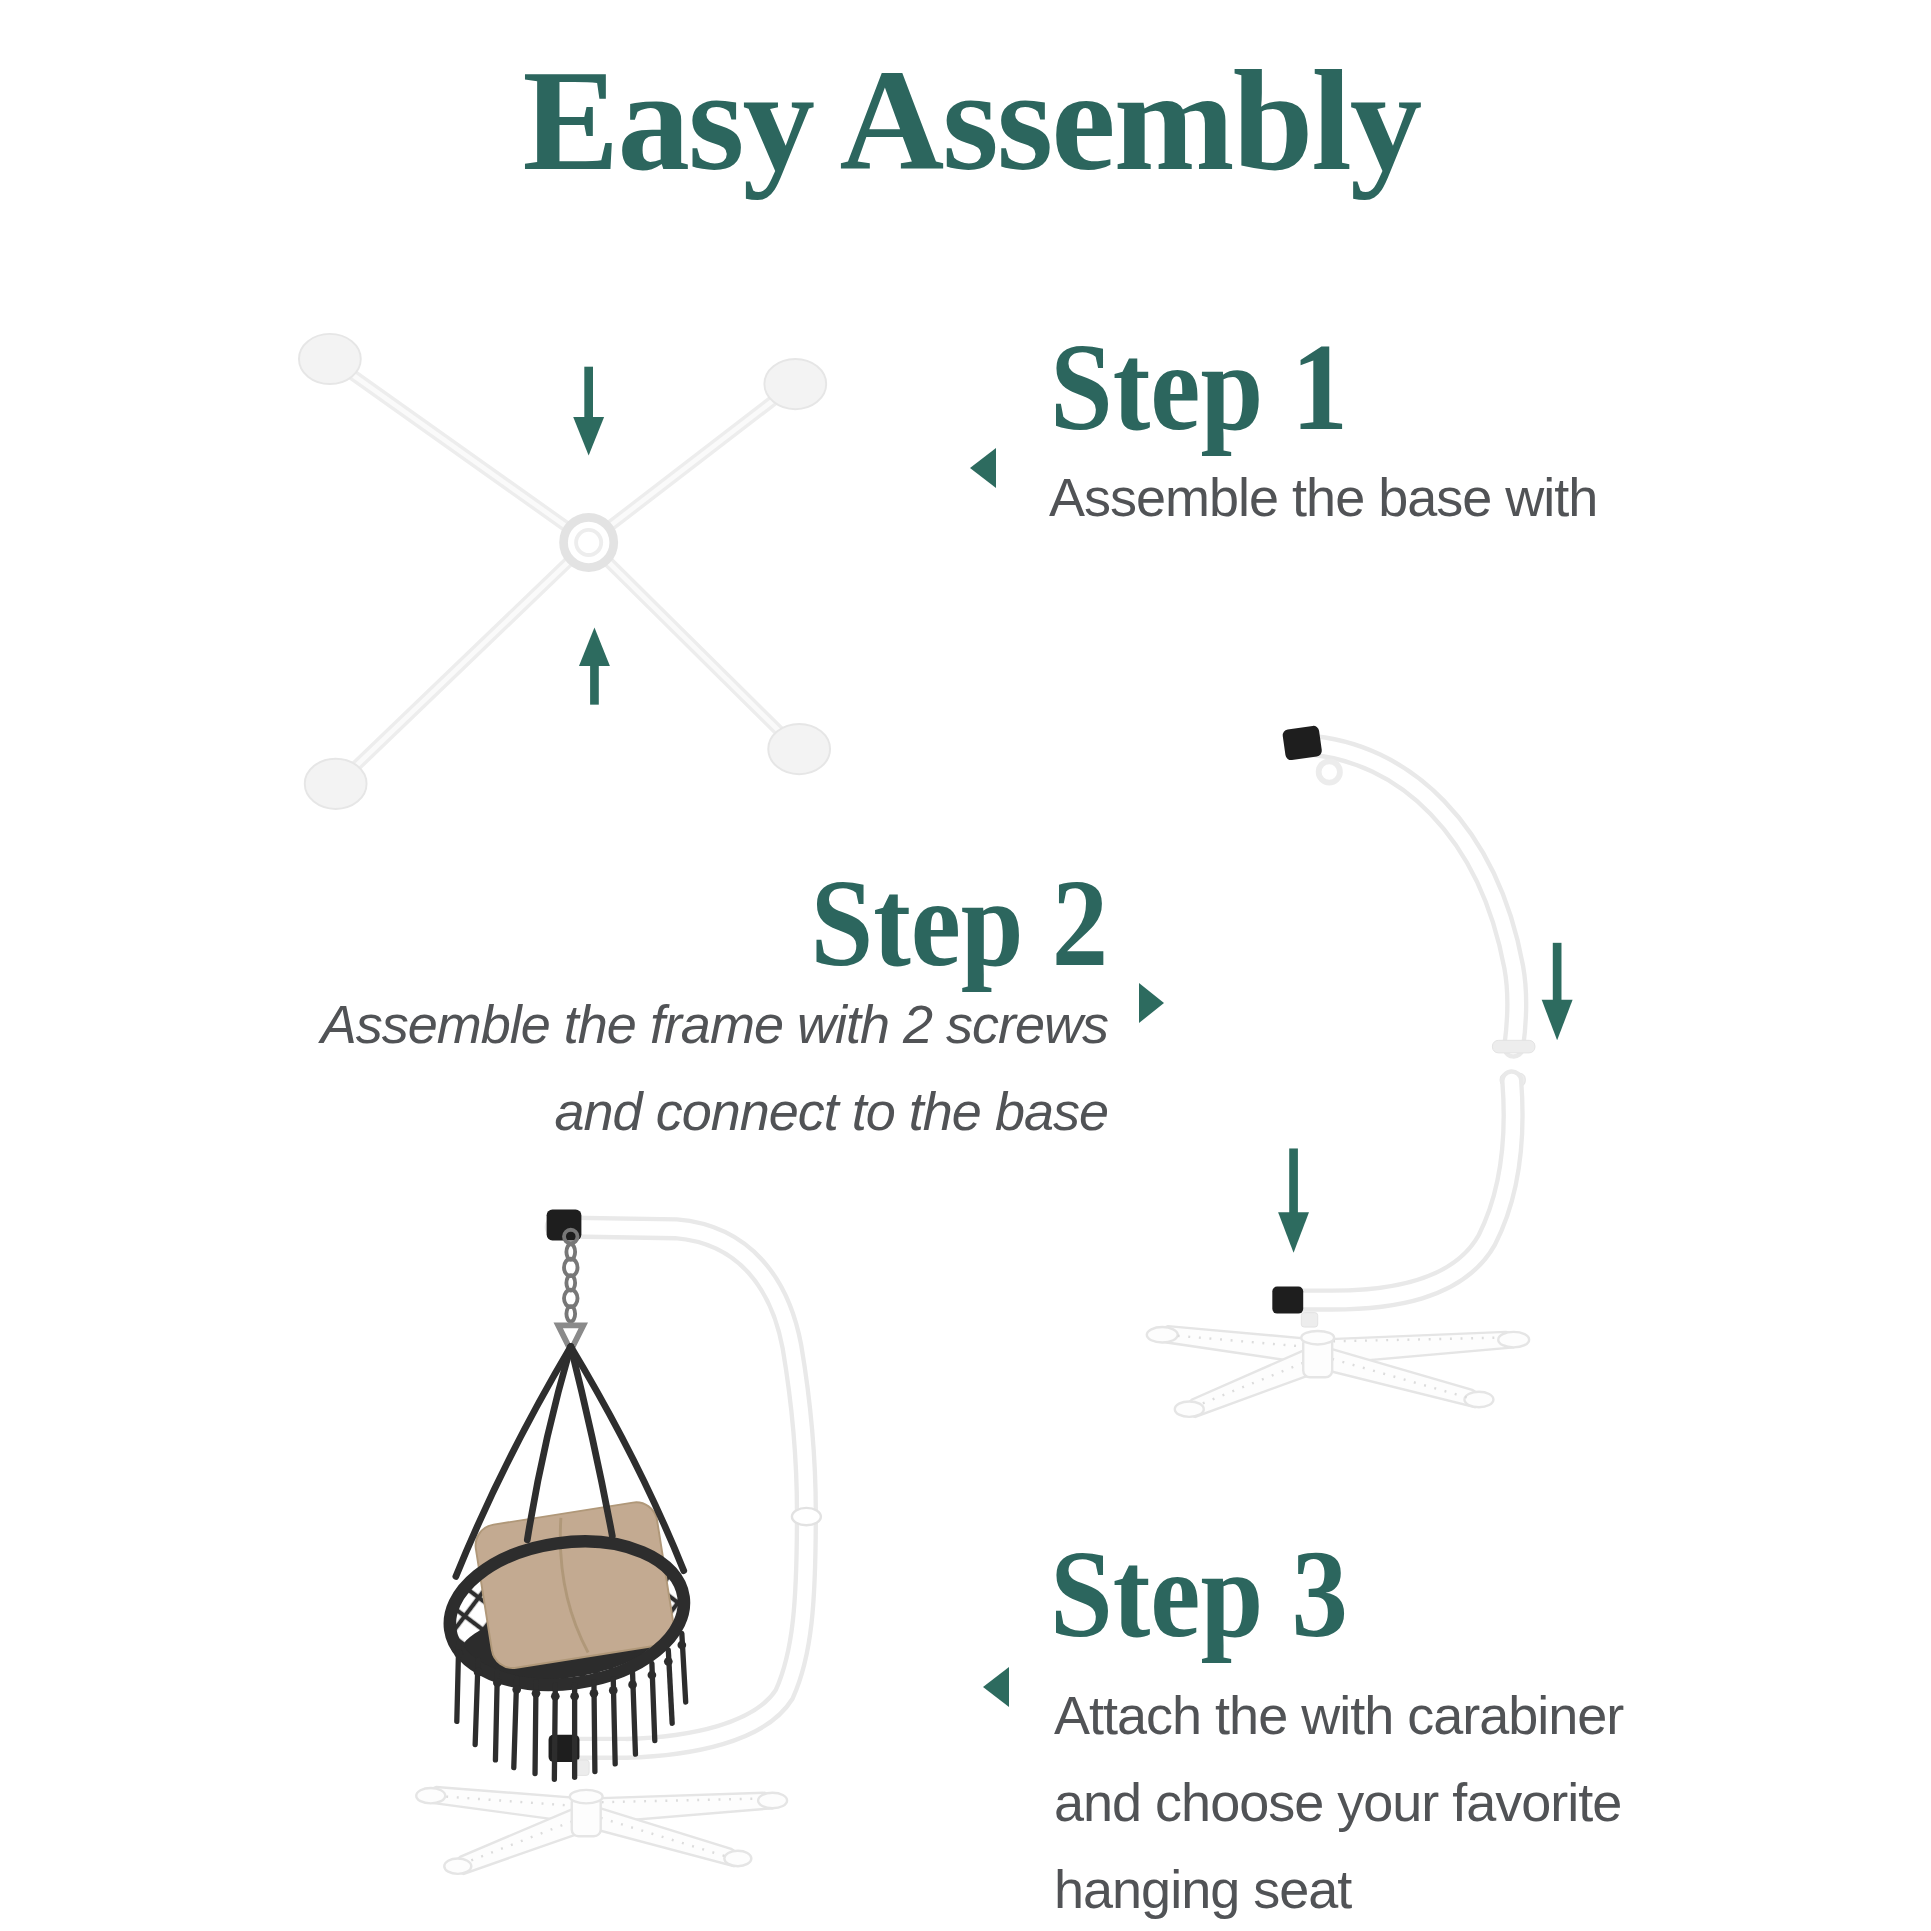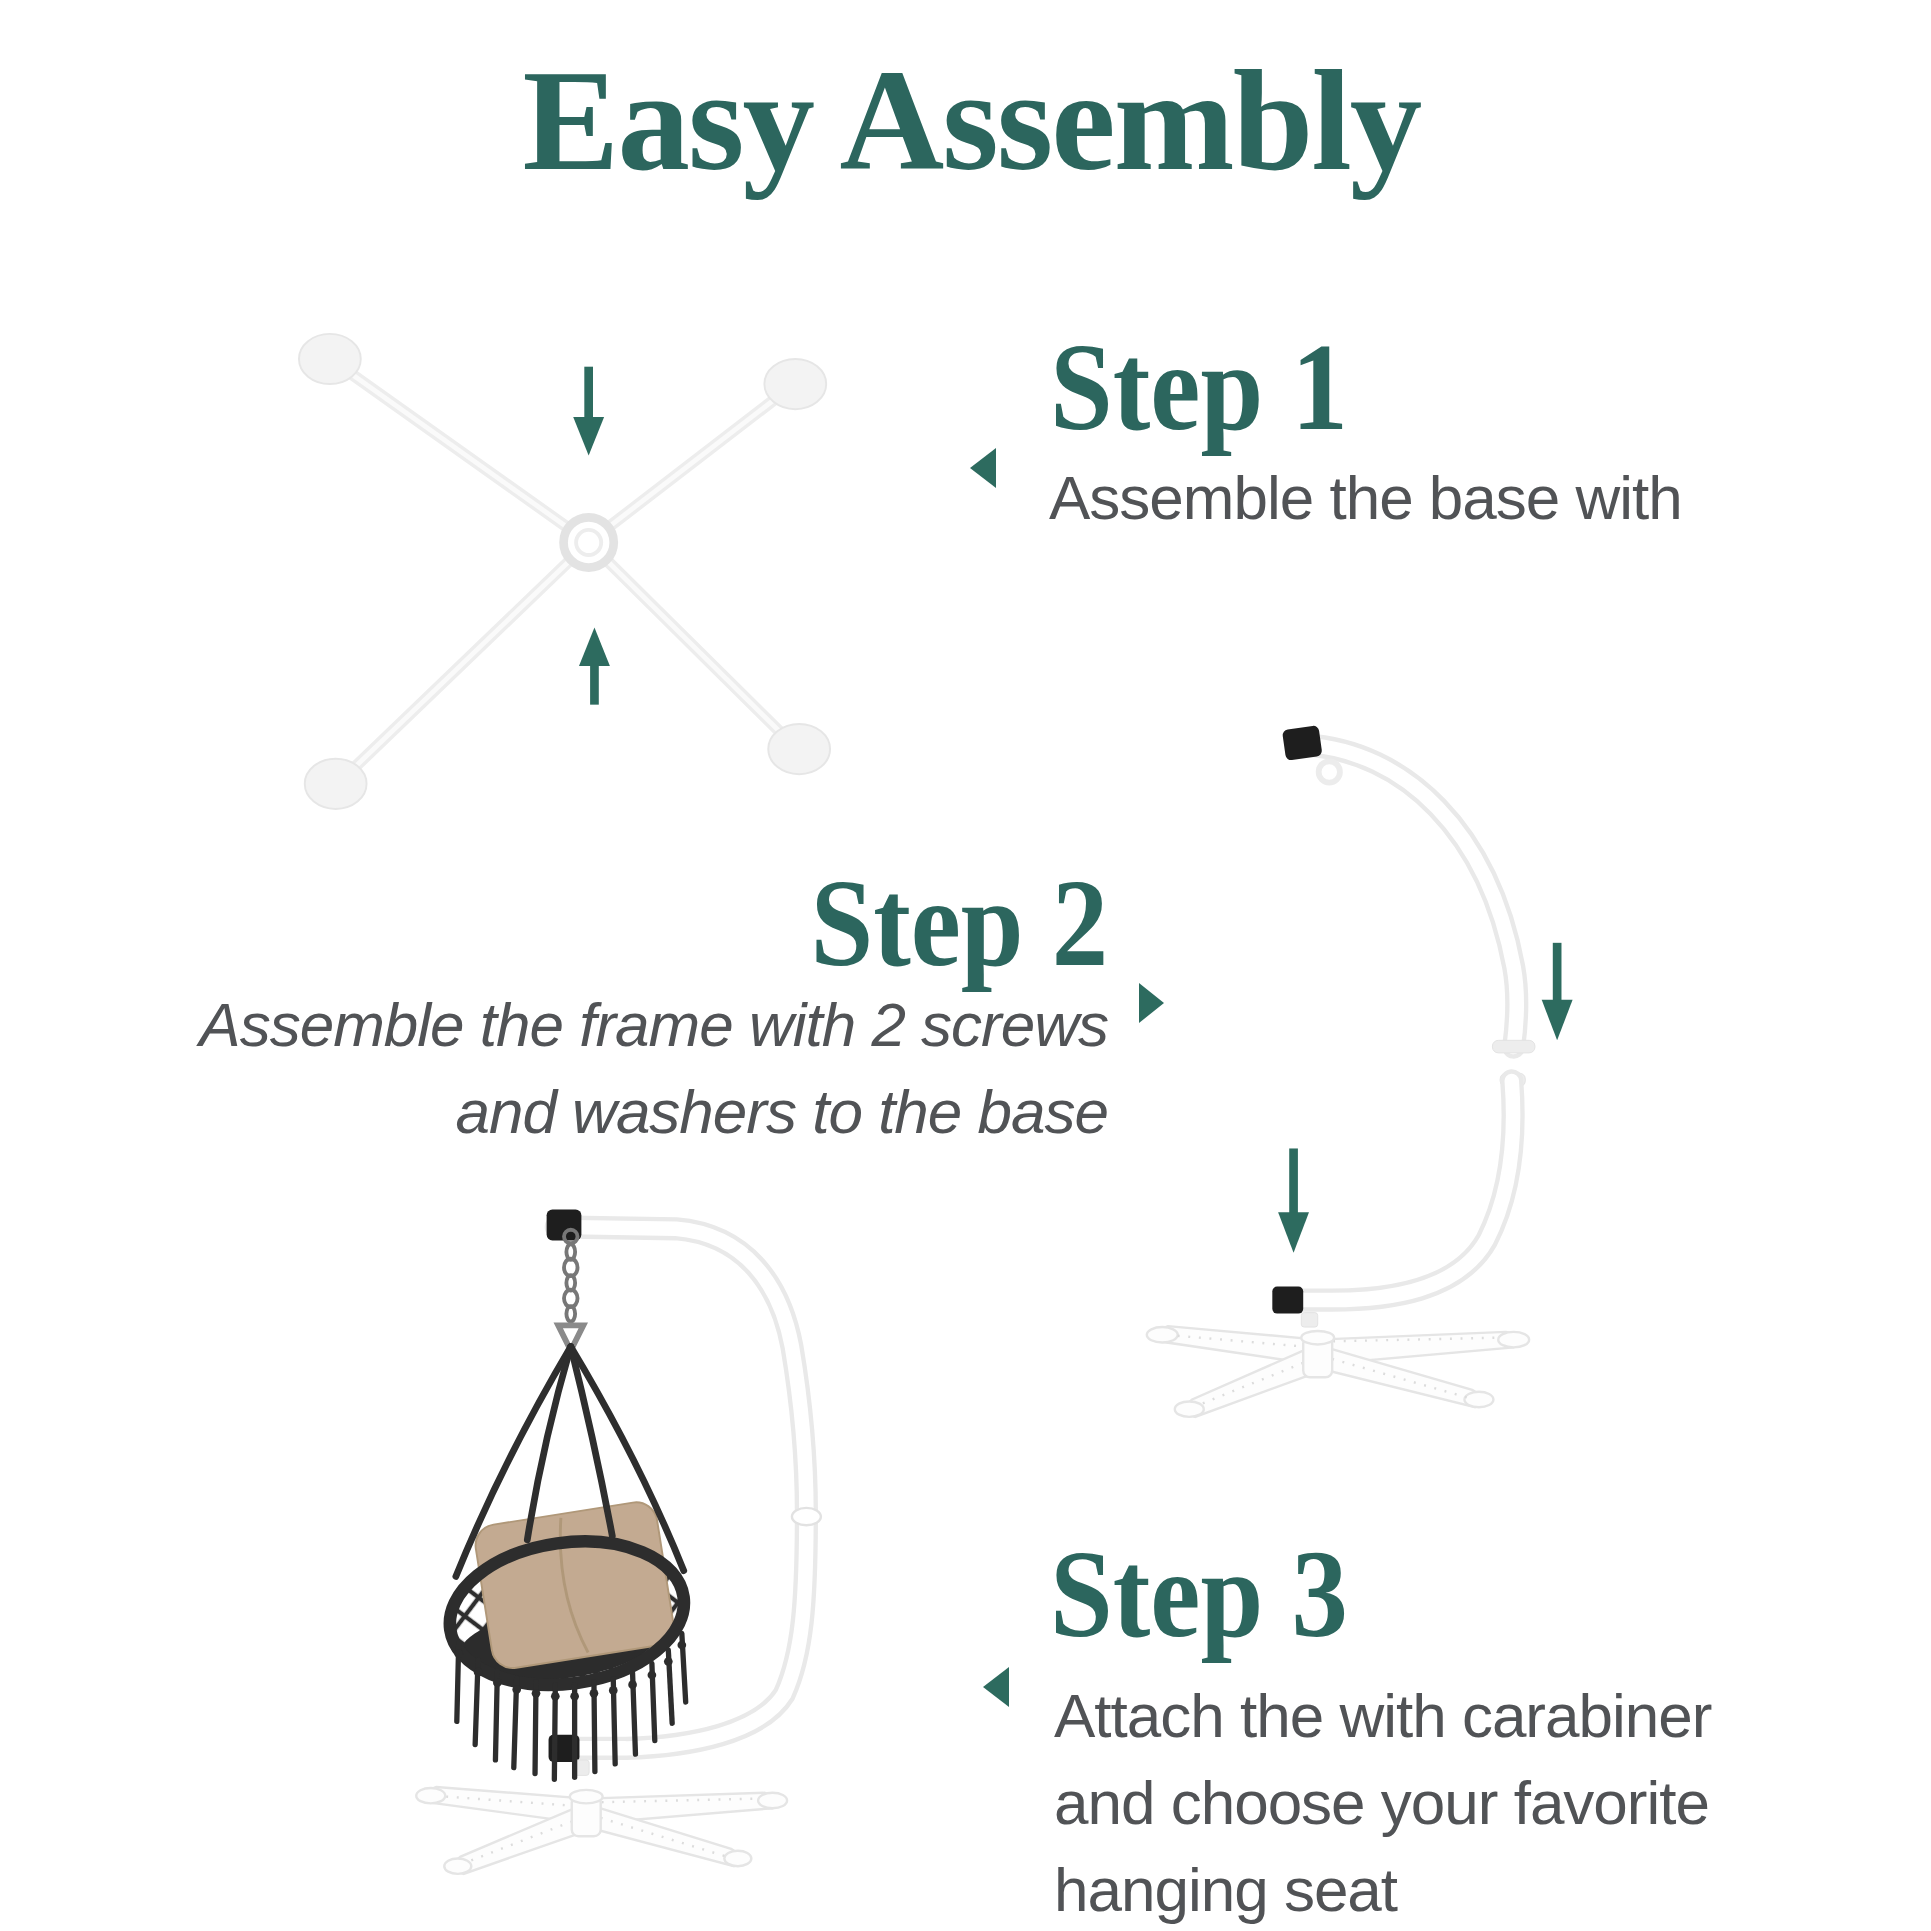--- a/index.html
+++ b/index.html
@@ -2,21 +2,21 @@
 <html style="--teal: #2c665e; --arrow: #2d6b5f; --body: #515356;"><head>
 <meta charset="utf-8">
 <style>
   html,body{margin:0;padding:0;background:#fff;}
   .canvas{position:relative;width:1931px;height:1931px;background:#ffffff;overflow:hidden;
           font-family:"Liberation Sans", sans-serif;padding-left:12px;}
   .serif-title{font-family:"Liberation Serif", serif;font-weight:bold;color:var(--teal,#2c665e);
                margin:0;line-height:1;white-space:nowrap;}
   .main-title{position:absolute;left:0;right:0;top:48px;text-align:center;font-size:145px;letter-spacing:-1.9px;}
   .step-title{position:absolute;font-size:124px;transform:scaleX(0.91);}
-  .body-text{position:absolute;color:var(--body,#515356);font-size:62px;line-height:87px;
+  .body-text{position:absolute;color:var(--body,#515356);font-size:54px;line-height:87px;
              letter-spacing:-1px;white-space:nowrap;}
   .tri{position:absolute;width:0;height:0;border-top:20px solid transparent;border-bottom:20px solid transparent;}
   .tri-left{border-right:26px solid var(--arrow,#2d6b5f);}
   .tri-right{border-left:25px solid var(--arrow,#2d6b5f);}
   .illus{position:absolute;}
   .arrow-line{stroke:var(--arrow,#2d6b5f);stroke-width:9;stroke-linecap:butt;}
   .arrow-head{fill:var(--arrow,#2d6b5f);}
   .tube-out{fill:none;stroke:#e9e9e9;stroke-width:24;stroke-linecap:round;}
   .tube-in{fill:none;stroke:#ffffff;stroke-width:15;stroke-linecap:round;}
   .flat{fill:#fdfdfd;stroke:#e5e5e5;stroke-width:2.5;}
@@ -66,21 +66,21 @@
     <g>
       <line class="arrow-line" x1="336" y1="450" x2="336" y2="406"></line>
       <polygon class="arrow-head" points="320,410 352,410 336,370"></polygon>
     </g>
   </svg>
 
   <h2 class="serif-title step-title" style="right:835px;top:862px;transform-origin:right top;">Step 2</h2>
   <div class="tri tri-right" style="left:1139px;top:983px;"></div>
   <div class="body-text" style="right:835px;top:981px;text-align:right;font-style:italic;">
     <div>Assemble the frame with 2 screws</div>
-    <div>and washers to the base</div>
+    <div>and connect to the base</div>
   </div>
 
   <svg class="illus" style="left:1139px;top:714px;" width="676" height="811" viewBox="0 0 700 840">
     <g>
       <path class="tube-out" d="M 172 32 C 275 38 362 122 388 262 C 394 295 390 330 388 345"></path>
       <path class="tube-in" d="M 172 32 C 275 38 362 122 388 262 C 394 295 390 330 388 345"></path>
       <circle cx="197" cy="60" r="11" fill="none" stroke="#ececec" stroke-width="6"></circle>
       <rect class="cap" x="150" y="14" width="38" height="32" rx="6" transform="rotate(-8 169 30)"></rect>
       <rect x="366" y="338" width="44" height="13" rx="6" fill="#ededed" stroke="#e2e2e2"></rect>
     </g>

